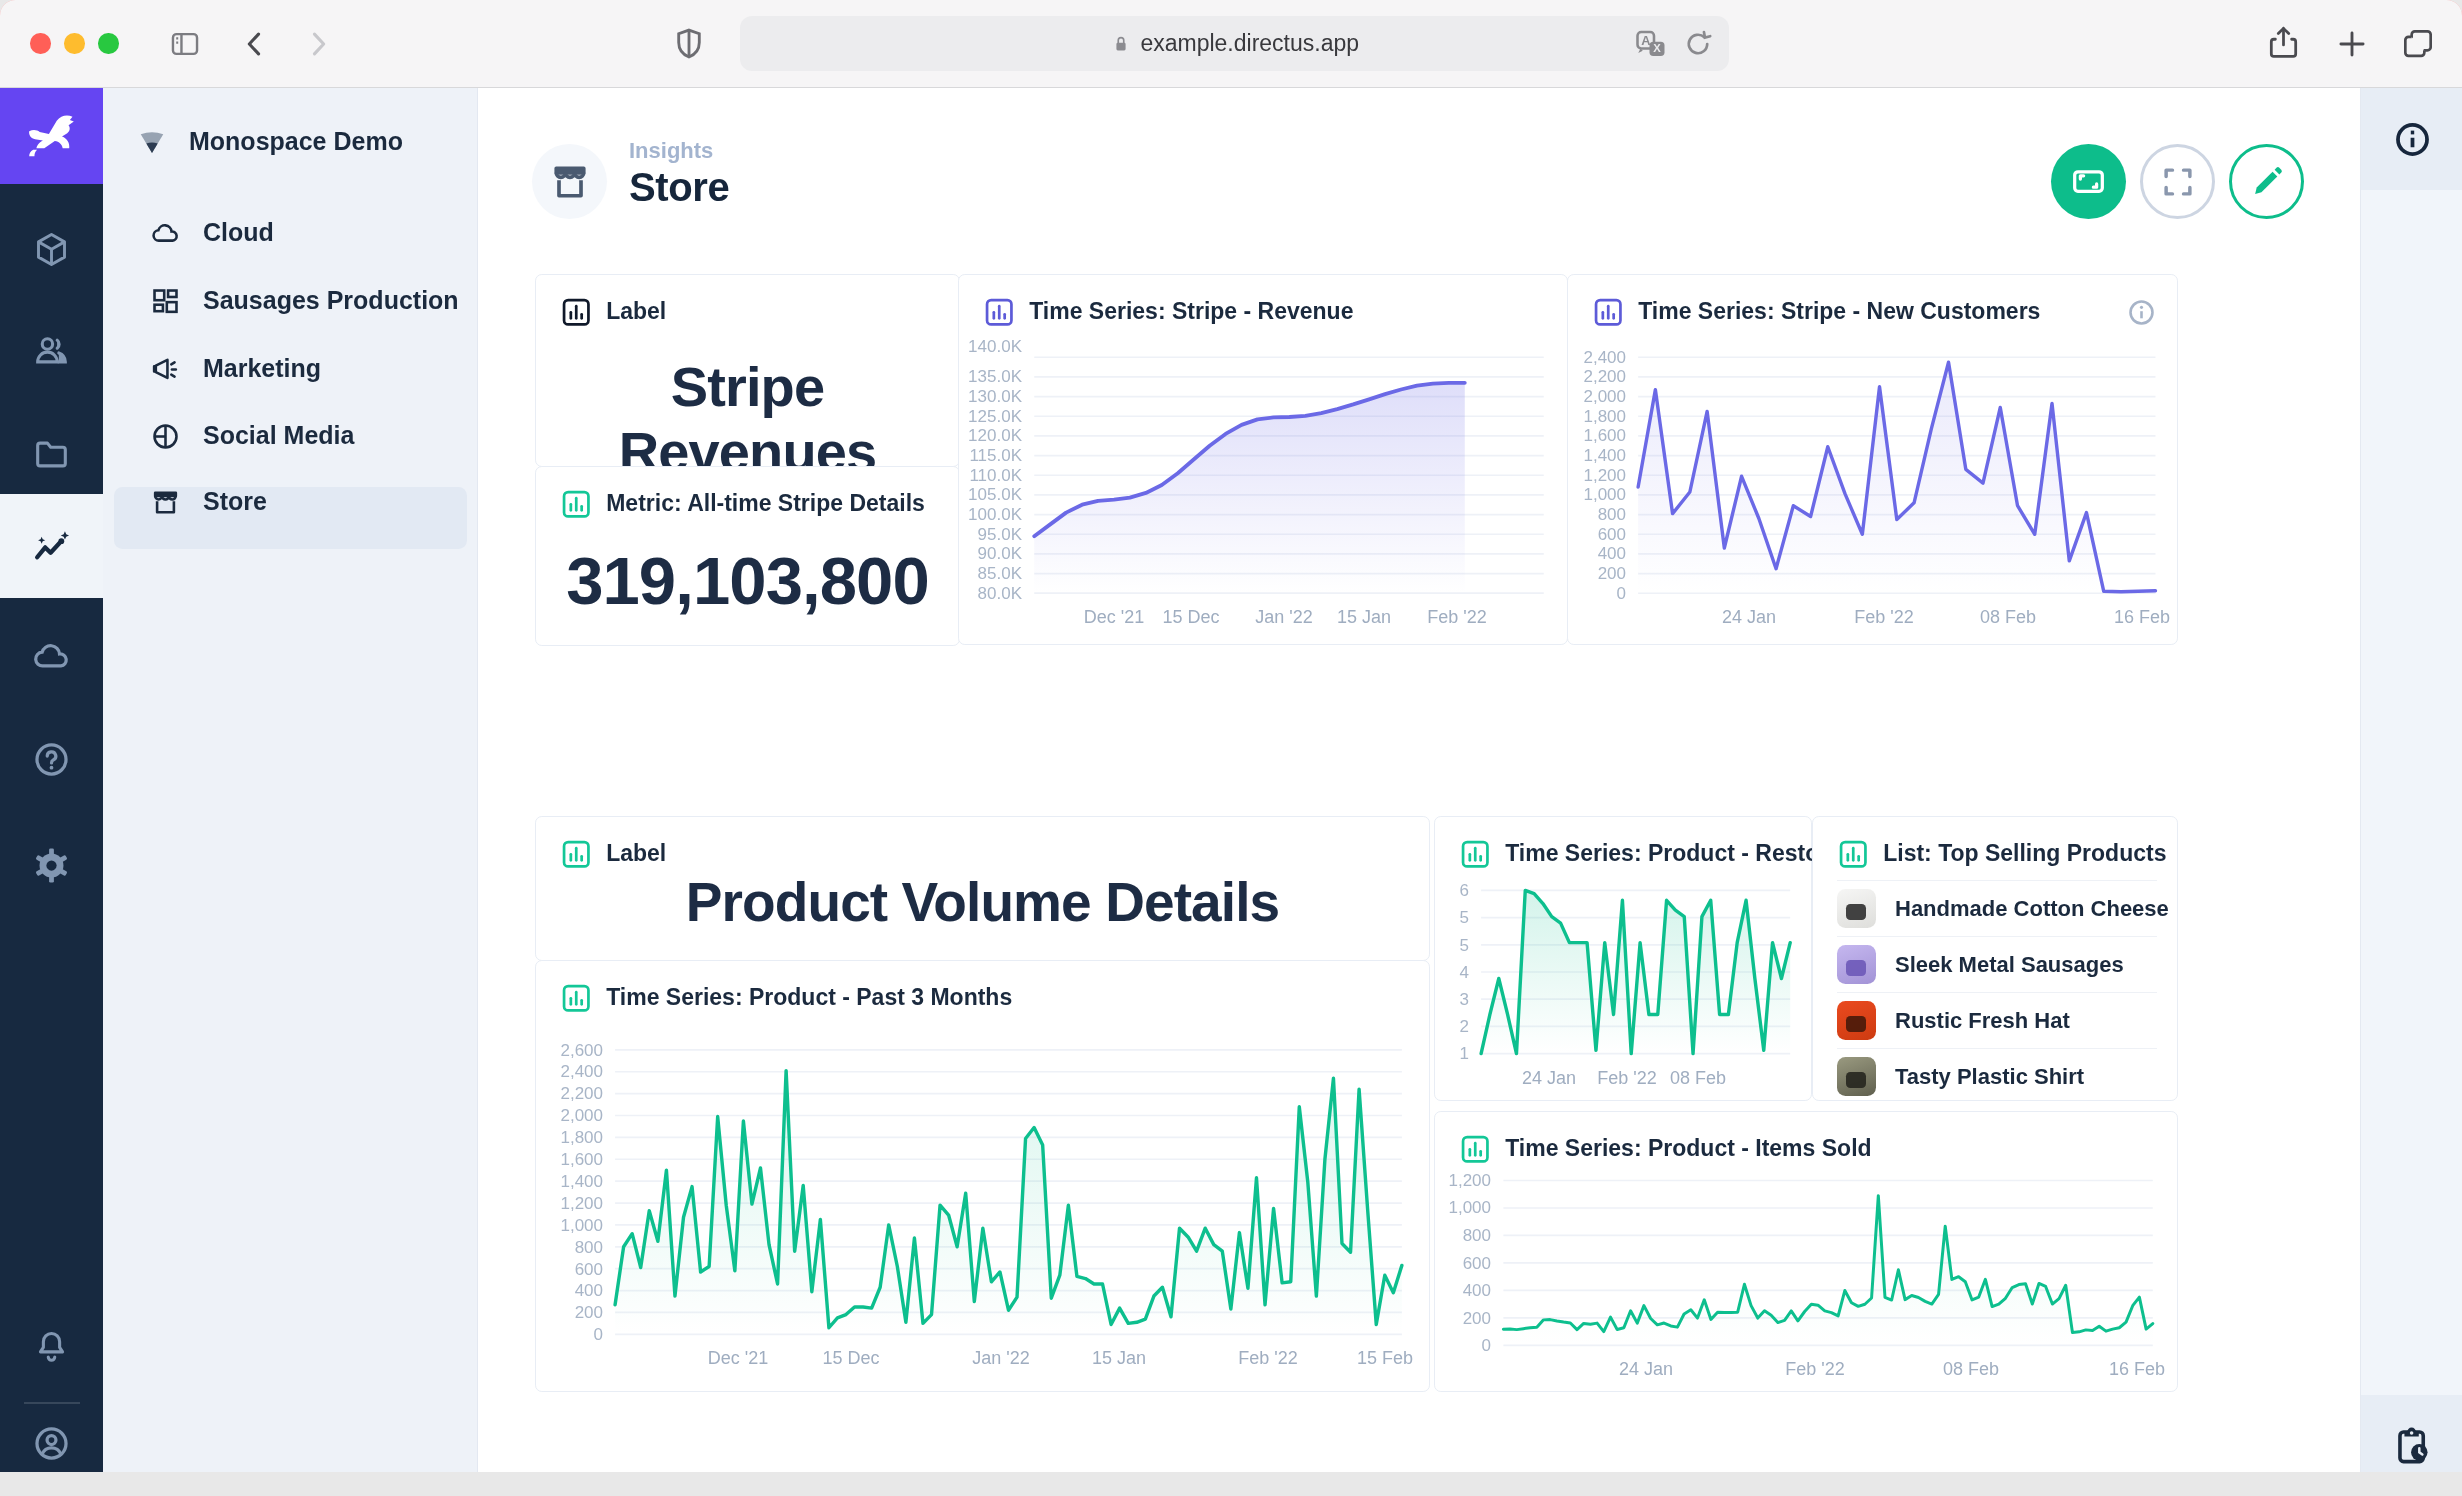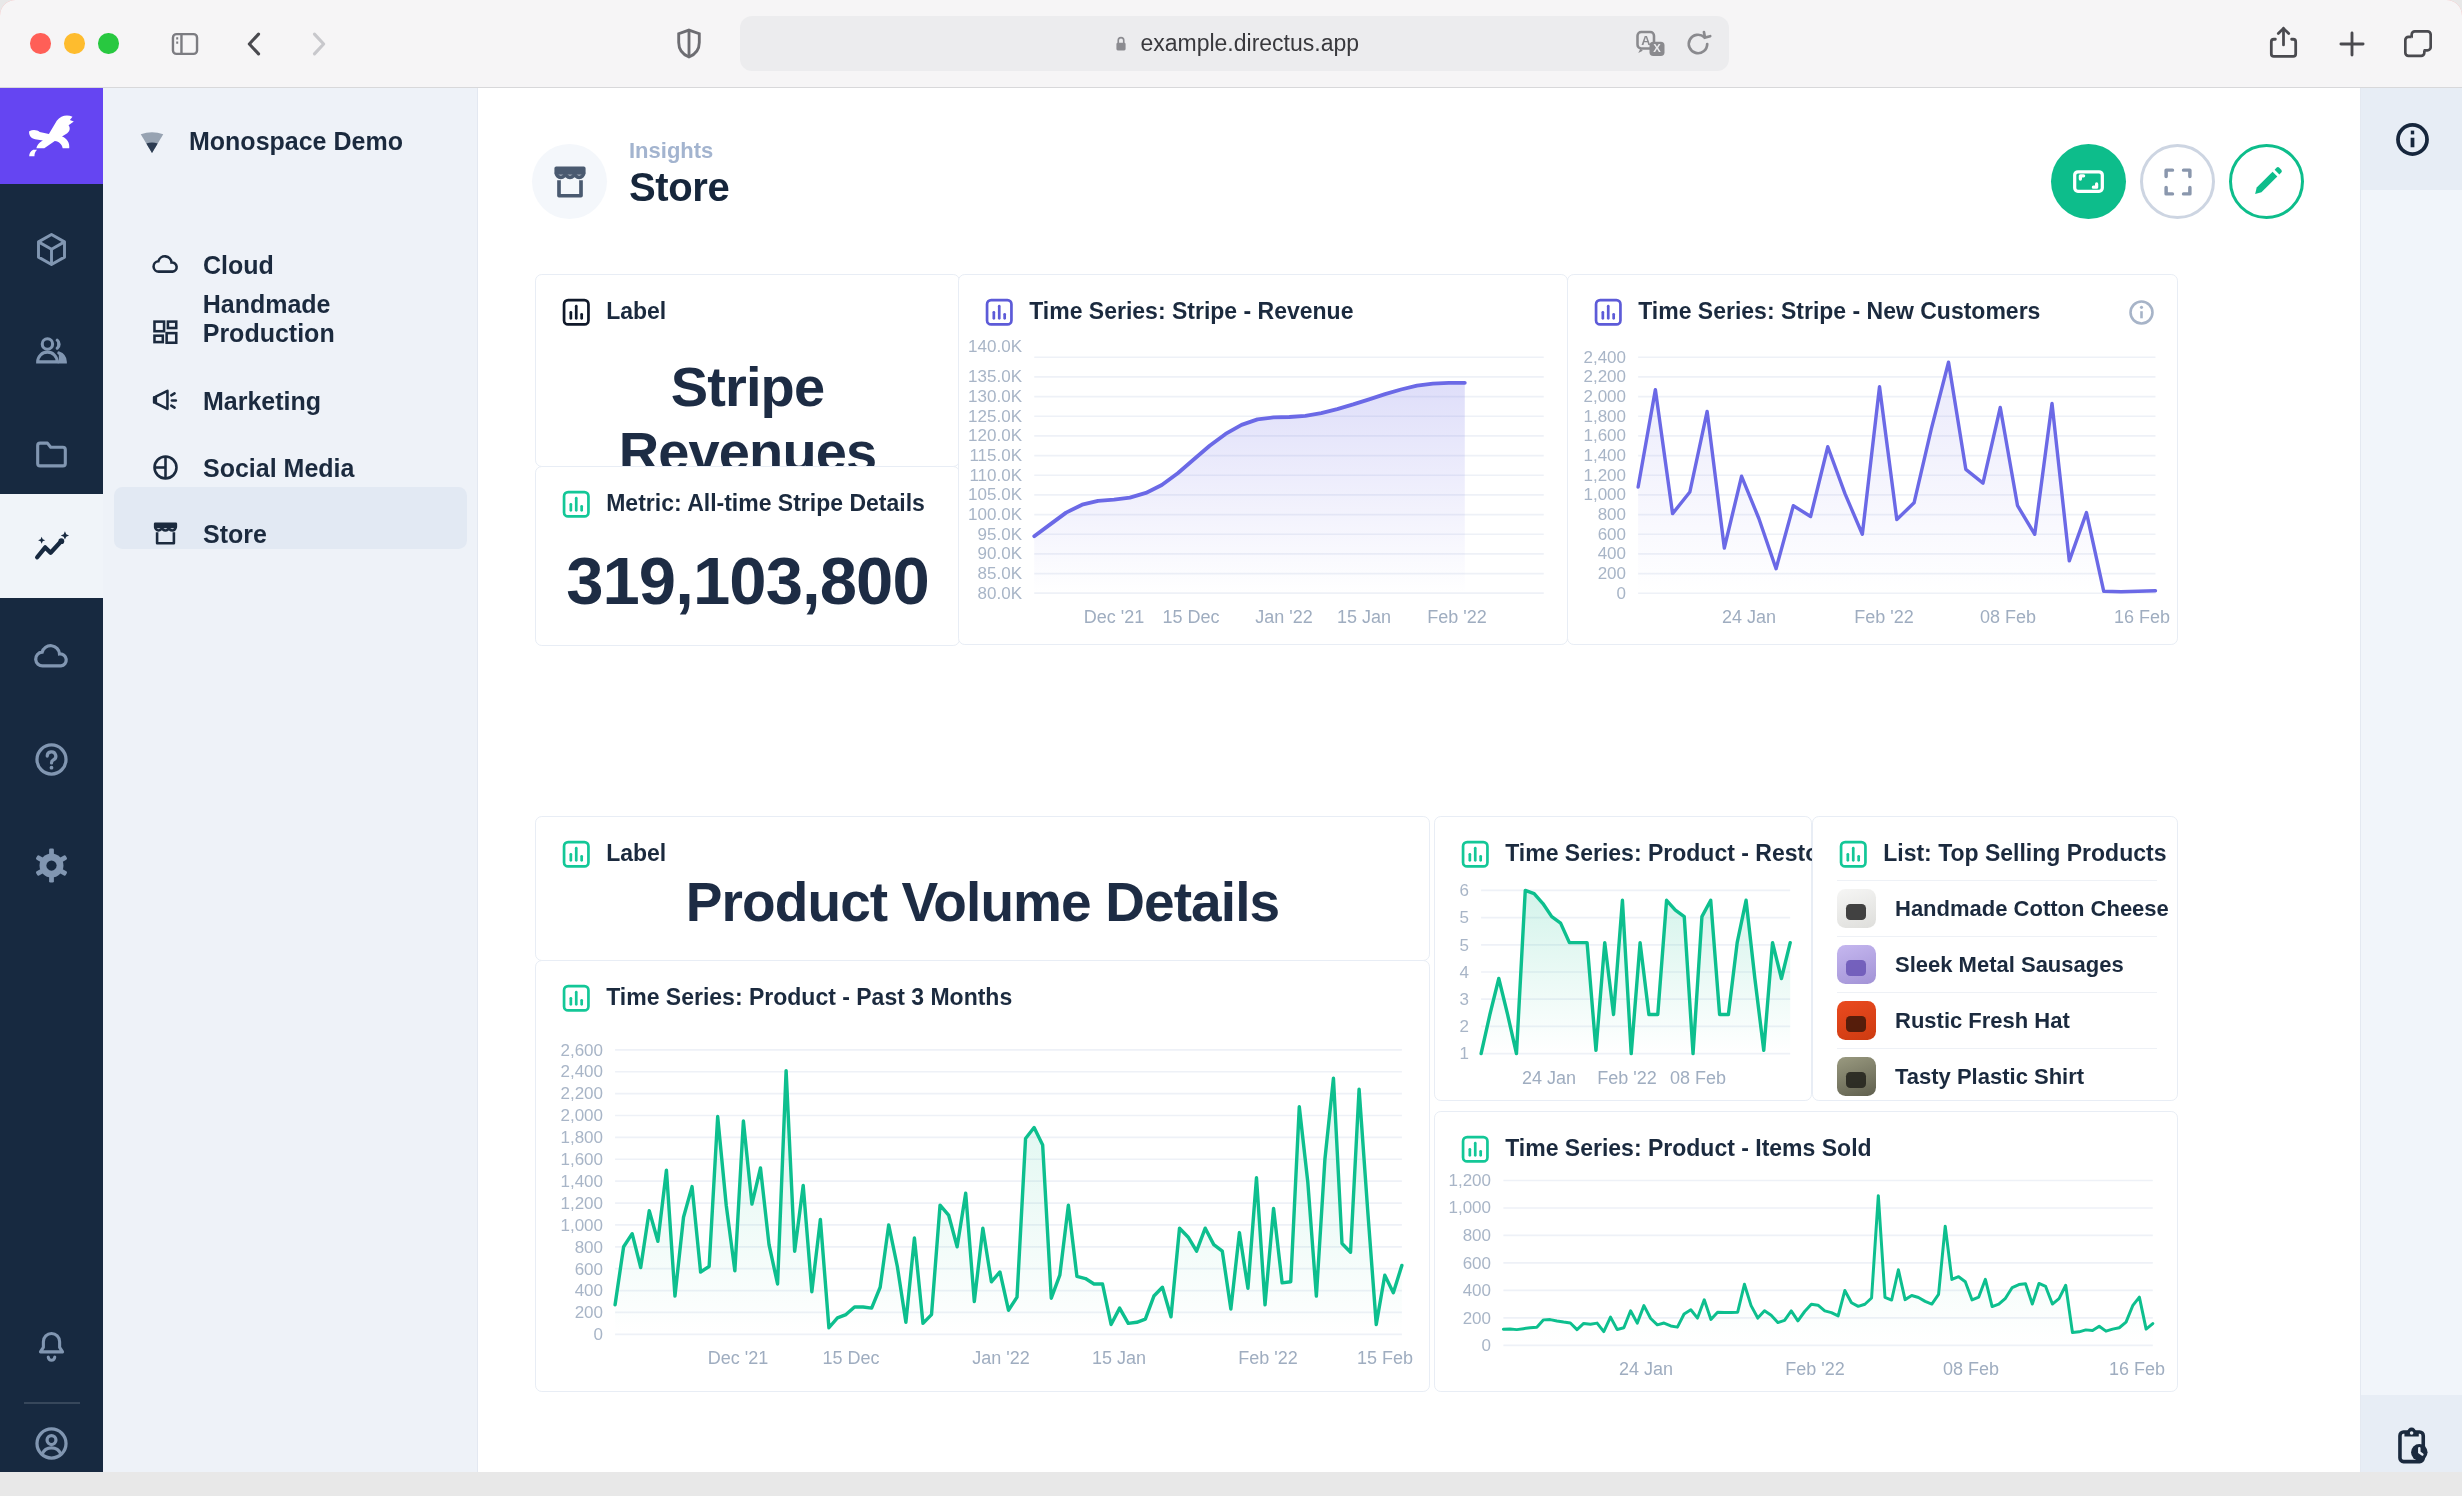--- a/index.html
+++ b/index.html
@@ -30,21 +30,21 @@
   .mod-item.active-bg { background:#f0f4f9; color:#172940; }
   .mod-divider { position:absolute; left:24px; width:56px; height:1.7px; background:rgba(255,255,255,0.14); }
 
   
   .navbar { position:absolute; left:103px; top:0; width:375px; height:1408px;
     background:#eef2f8; border-right:1.7px solid #e3e8f1; }
   .project-row { position:absolute; left:0; top:19px; width:375px; height:68px;
     display:flex; align-items:center; gap:19px; padding-left:31px; }
   .project-name { font-size:25px; font-weight:700; color:#1b2a3e; }
   .nav-item { position:absolute; left:11px; width:353px; height:62px; border-radius:8.5px;
-    display:flex; align-items:flex-end; gap:22px; padding-left:36px; color:#1b2a3e; }
+    display:flex; align-items:flex-start; gap:22px; padding-left:36px; color:#1b2a3e; }
   .nav-item.active { background:#e2e9f3; }
   .nav-item .nav-label { font-size:25px; font-weight:600; color:#1b2a3e; }
 
   
   .rightbar { position:absolute; left:2360px; top:0; width:103px; height:1408px;
     background:#f1f5fa; border-left:1.7px solid #e4e9f1; }
   .rightbar-top { position:absolute; top:0; left:0; width:103px; height:102px; background:#e7edf5;
     display:flex; align-items:center; justify-content:center; color:#16263c; }
   .rightbar-bottom { position:absolute; bottom:0; left:0; width:103px; height:101px; background:#e7edf5;
     display:flex; align-items:center; justify-content:center; color:#1b2a3e; }
@@ -259,21 +259,21 @@
           </svg>
         <span class="nav-label">Cloud</span>
       </div>
       <div class="nav-item" style="top:198px">
         <svg width="31" height="31" viewBox="0 0 24 24" fill="none" stroke="#1b2a3e" stroke-width="2">
             <rect x="3.5" y="3.5" width="7.5" height="7.5"></rect>
             <rect x="14" y="3.5" width="6.5" height="5"></rect>
             <rect x="3.5" y="14.5" width="6.5" height="5"></rect>
             <rect x="13" y="12.5" width="7.5" height="7.5"></rect>
           </svg>
-        <span class="nav-label">Handmade Production</span>
+        <span class="nav-label">Sausages Production</span>
       </div>
       <div class="nav-item" style="top:266px">
         <svg width="31" height="31" viewBox="0 0 24 24" fill="none" stroke="#1b2a3e" stroke-width="2" stroke-linejoin="round" stroke-linecap="round">
             <path d="M13.5 4.5 L4.5 9 v5 l9 4.5z"></path>
             <path d="M4.5 9.5 H3.2 v4 h1.3"></path>
             <line x1="16.5" y1="8" x2="19" y2="6.5"></line>
             <line x1="17" y1="12" x2="20" y2="12"></line>
             <line x1="16.5" y1="16" x2="19" y2="17.5"></line>
           </svg>
         <span class="nav-label">Marketing</span>

